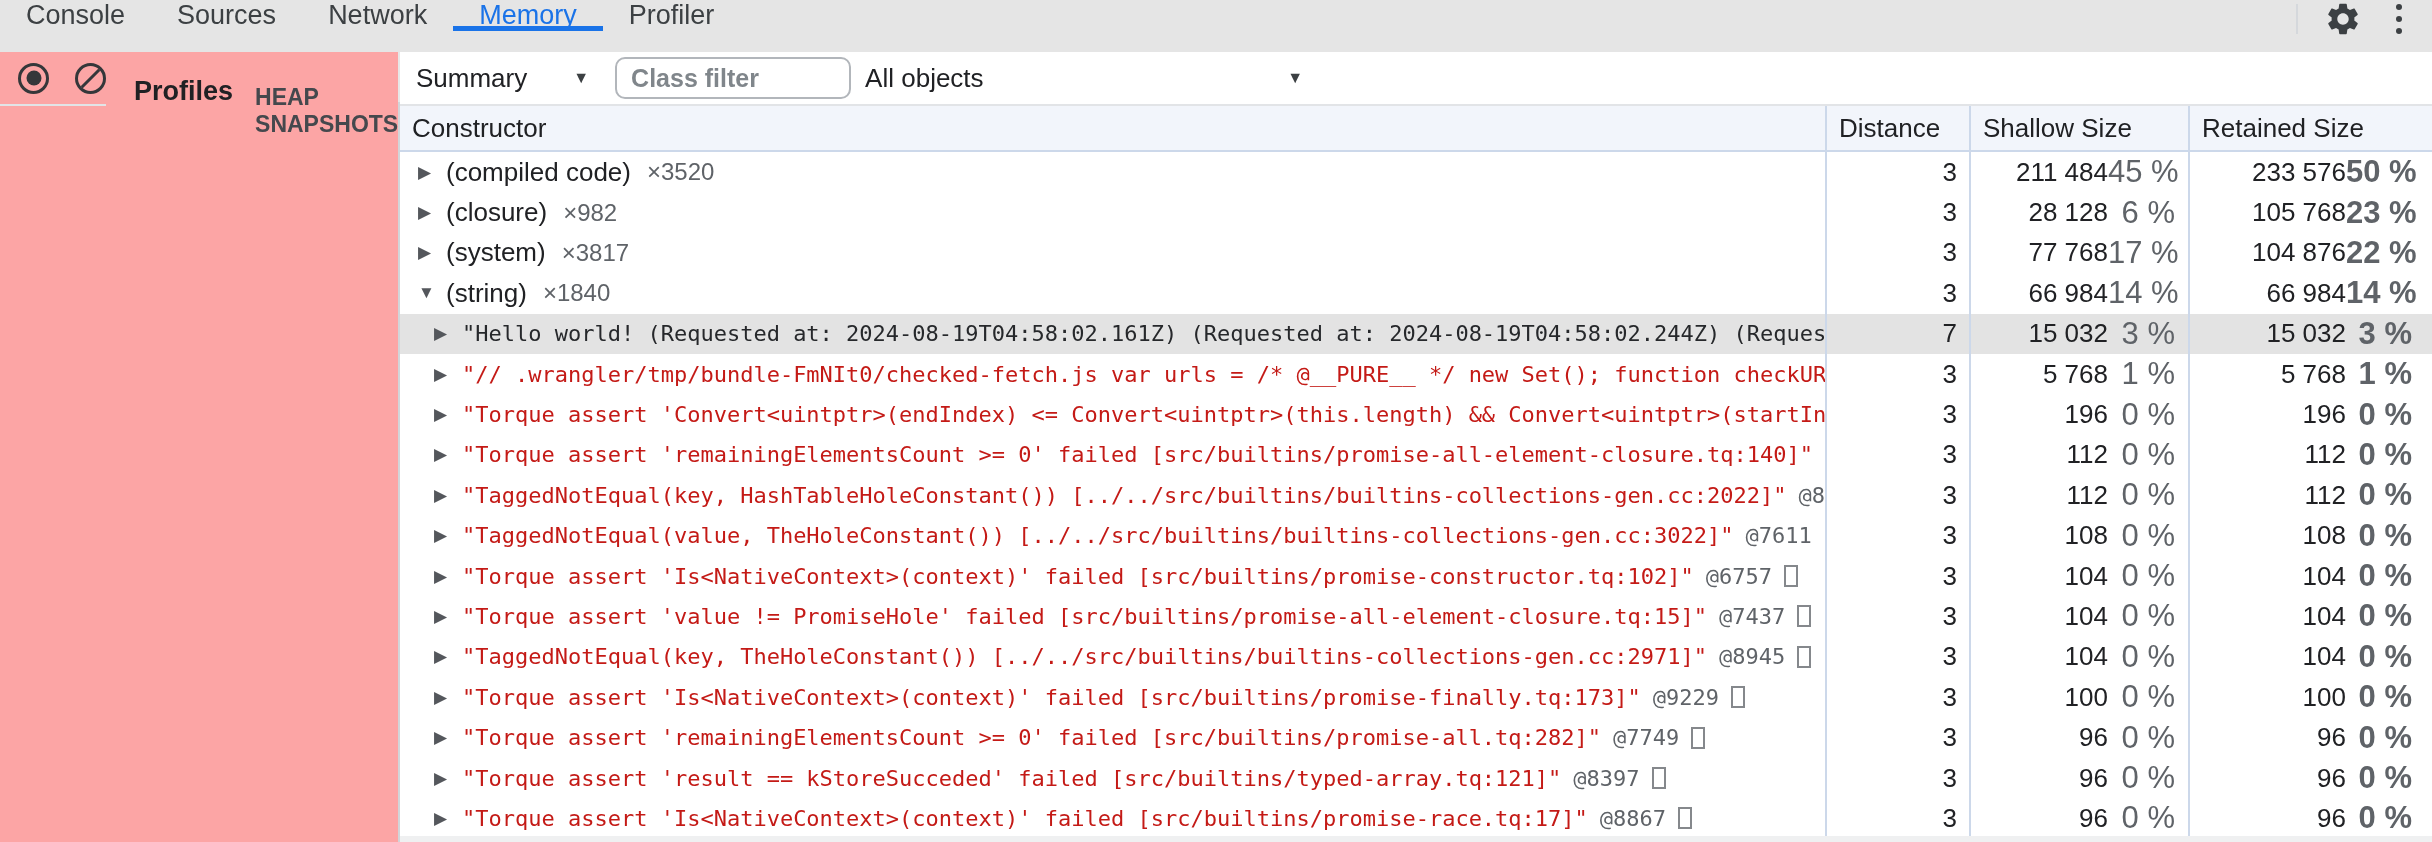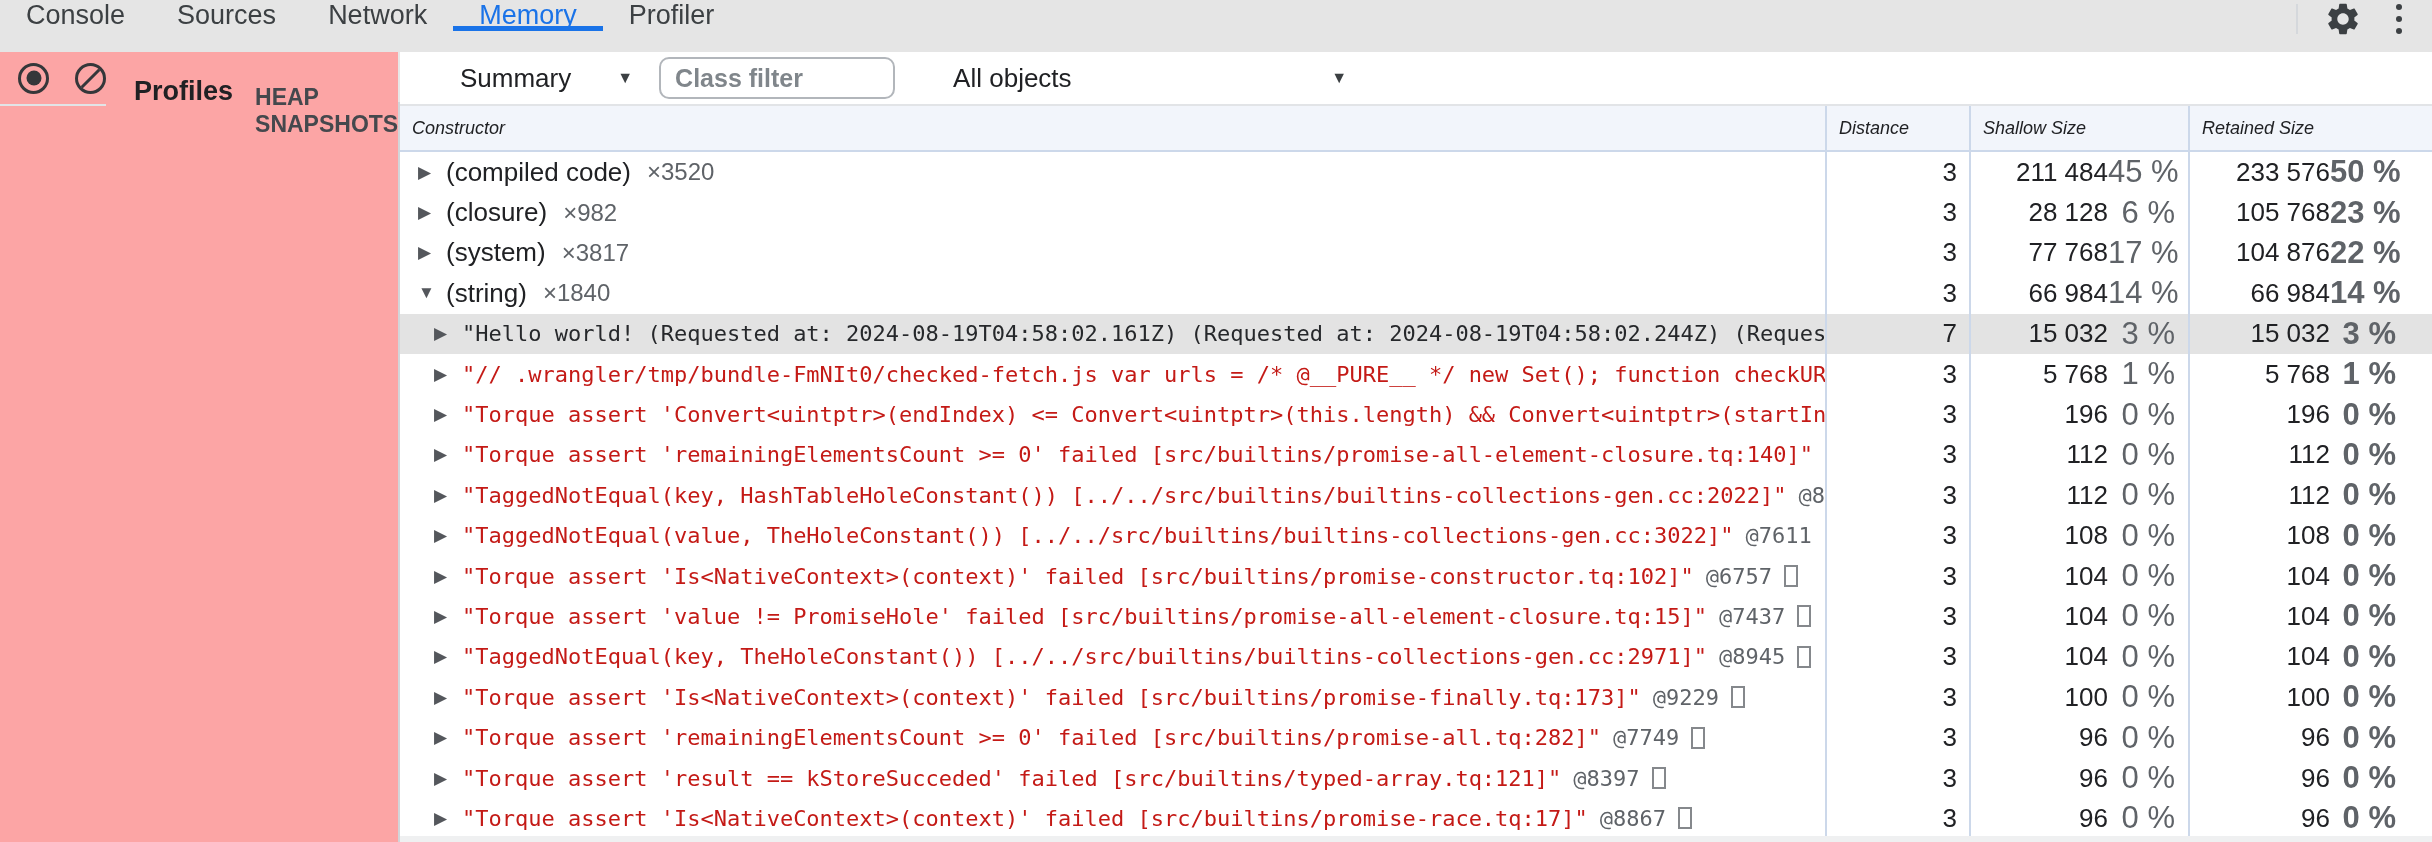--- a/index.html
+++ b/index.html
@@ -46,39 +46,39 @@
   .snap-meta { margin-left:14px; display:flex; flex-direction:column; line-height:1.1; }
   .snap-name { font-size:27px; color:#202124; }
   .snap-size { font-size:22px; color:#5f6368; margin-top:10px; }
   .snap-save { margin-left:auto; font-size:27px; color:#303134;
                text-decoration:underline; }
 
   
   .content { flex:1; display:flex; flex-direction:column; min-width:0; }
   .grid-toolbar { height:54px; flex:0 0 54px; border-bottom:2px solid #e2e4e7;
                   display:flex; align-items:center; padding-left:16px; background:#fff; }
-  .dd-label { font-size:26px; color:#202124;margin-left:44px; }
+  .dd-label { font-size:26px; color:#202124; }
   .dd-arrow { font-size:16px; color:#3c4043; }
   .summary-select { display:flex; align-items:center; cursor:default; }
   .summary-select .dd-arrow { margin-left:46px; }
   .class-filter { margin-left:26px; width:236px; height:42px; border:2px solid #b2b6bb;
                   border-radius:10px; padding:0 14px; font-size:25px;
                   font-family:"Liberation Sans", sans-serif; color:#202124; outline:none;font-weight:bold; }
   .class-filter::placeholder { color:#80868b; }
   .objects-select { margin-left:14px; width:438px; display:flex; align-items:center;
                     justify-content:space-between; cursor:default; }
 
   
   .grid { flex:1; display:flex; flex-direction:column; min-height:0; }
   .grid-header { height:46px; flex:0 0 46px; background:#f2f5fb; display:grid;
                  grid-template-columns:1fr 144px 219px 244px;
                  border-bottom:2px solid #ccd8ea; }
-  .grid-header .hcell { display:flex; align-items:center; font-size:18px;
+  .grid-header .hcell { display:flex; align-items:center; font-size:26px;
                         color:#202124; padding-left:12px; overflow:hidden;
-                        white-space:nowrap;font-style:italic; }
+                        white-space:nowrap; }
   .grid-header .hcell + .hcell { border-left:2px solid #ccd8ea; }
   .grid-body { flex:1; overflow:hidden; }
   .row { height:40.4px; display:grid; grid-template-columns:1fr 144px 219px 244px;
          background:#fff; }
   .row.sel { background:#e3e3e3; }
   .cell { display:flex; align-items:center; overflow:hidden; white-space:nowrap; }
   .cell + .cell { border-left:2px solid #ccd8ea; }
   .c-ctor { padding-left:18px; }
   .row.child .c-ctor { padding-left:34px; }
   .twisty { width:28px; flex:0 0 28px; font-size:17px; color:#54575c;
@@ -88,21 +88,21 @@
   .stext { font-family:"DejaVu Sans Mono", monospace; font-size:22px; color:#c41a16; }
   .row.sel .stext { color:#26282b; }
   .sid { font-family:"DejaVu Sans Mono", monospace; font-size:22px; color:#5f6368;
          margin-left:12px; }
   .sbox { width:14px; height:22px; border:2px solid #85888c; margin-left:12px;
           flex:0 0 14px; }
   .c-dist { justify-content:flex-end; padding-right:12px; font-size:26px; color:#202124; }
   .c-size { padding-right:13px; }
   .c-size .num { flex:1; text-align:right; font-size:26px; color:#202124; }
   .c-size .pct { width:67px; text-align:right; font-size:31px; color:#5f6368; }
-  .c-ret { padding-right:36px; }
+  .c-ret { padding-right:20px; }
   .c-ret .pct { width:66px;font-weight:bold; }
   .hscroll-strip { height:6px; background:#eff0f1; flex:0 0 6px; }
 </style>
 </head>
 <body>
 
 <div class="app">
 
   <div class="tabbar">
     <div id="tab-strip" style="display:flex">

